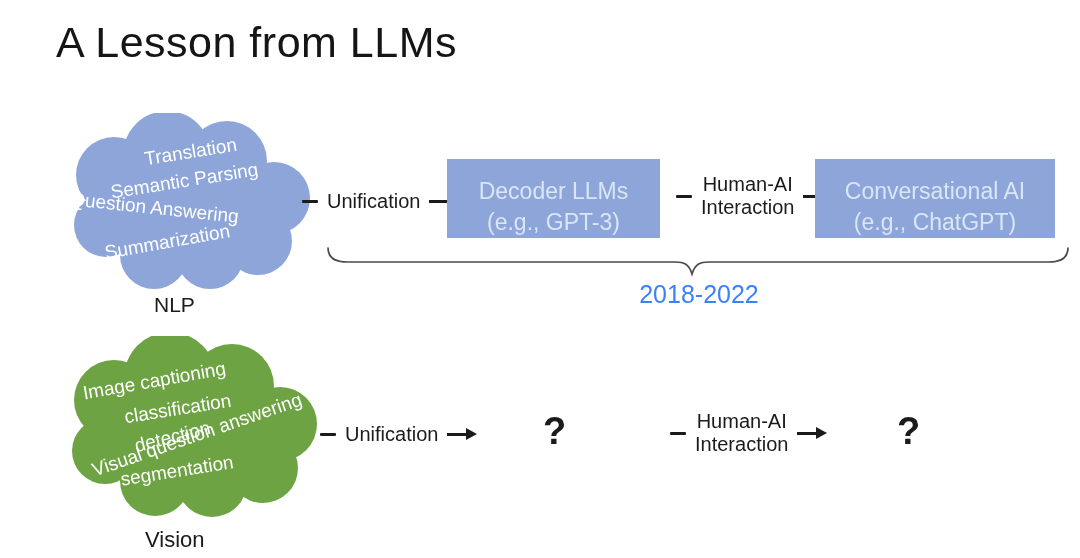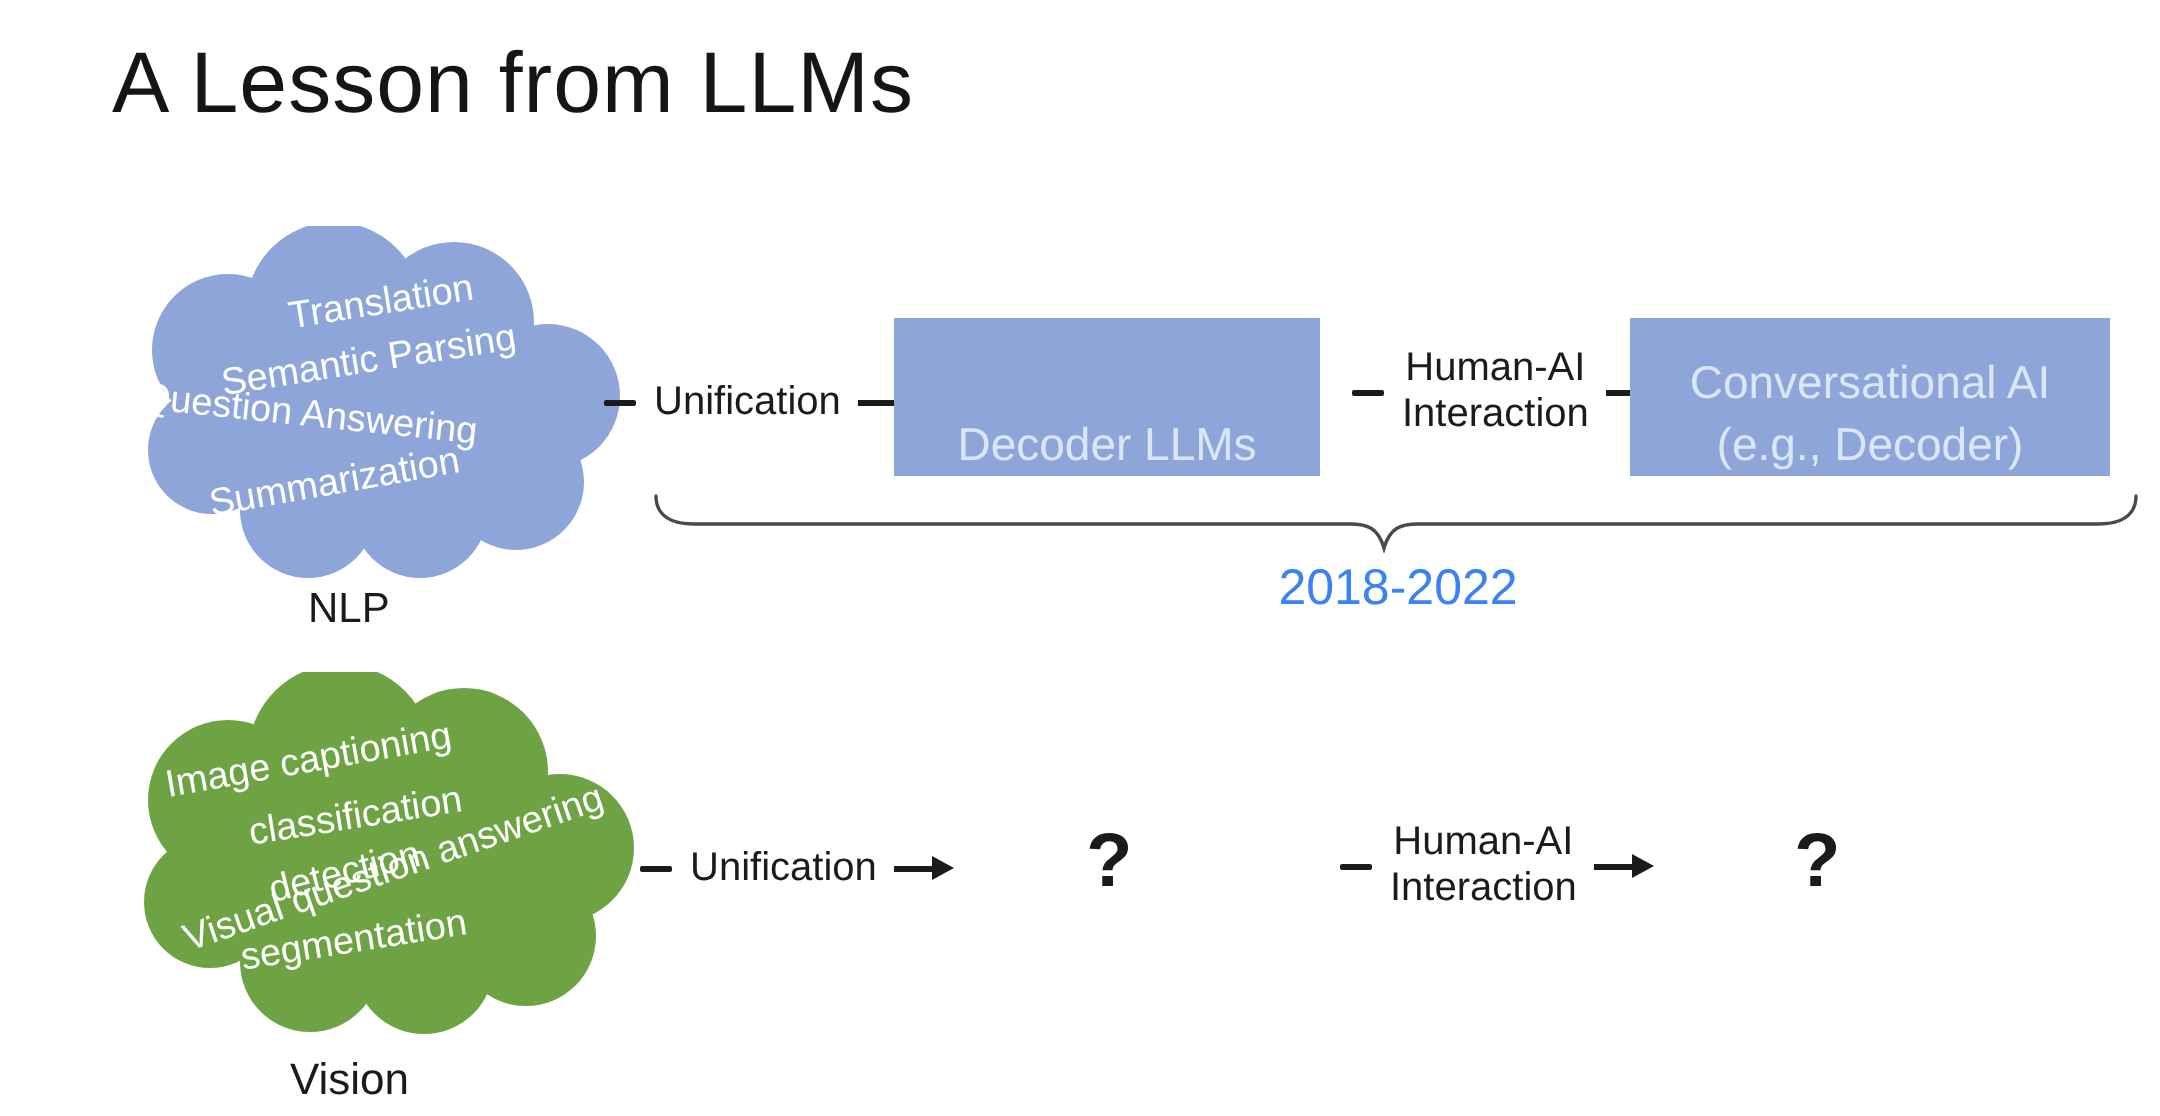--- a/index.html
+++ b/index.html
@@ -103,34 +103,35 @@
   <div class="cloud-label" id="nlp-label">NLP</div>
 
   <div class="connector" id="conn-top-unification">
     <span class="dash"></span>
     <span>Unification</span>
     <span class="arrow"></span>
   </div>
 
   <div class="bluebox" id="decoder-box">
     <div>Decoder LLMs</div>
+    <div>(e.g., GPT-3)</div>
   </div>
 
   <div class="connector" id="conn-top-humanai">
     <span class="dash"></span>
     <span class="two-line">
       <div>Human-AI</div>
       <div>Interaction</div>
     </span>
     <span class="arrow"></span>
   </div>
 
   <div class="bluebox" id="conversational-box">
     <div>Conversational AI</div>
-    <div>(e.g., Decoder)</div>
+    <div>(e.g., ChatGPT)</div>
   </div>
 
   <svg id="brace" width="750" height="40" viewBox="0 0 750 40">
     <path d="M 5,5 C 5,15 13,19 24,19 L 352,19 C 361,19 366,21 369,31 C 372,21 377,19 386,19 L 726,19 C 737,19 745,15 745,5" fill="none" stroke="#4a4a4a" stroke-width="1.7" stroke-linecap="round"></path>
   </svg>
   <div id="timespan">2018-2022</div>
 
   <div class="cloud" id="vision-cloud">
     <svg width="262" height="184" viewBox="0 0 262 184">
       <g fill="#6ea344">

